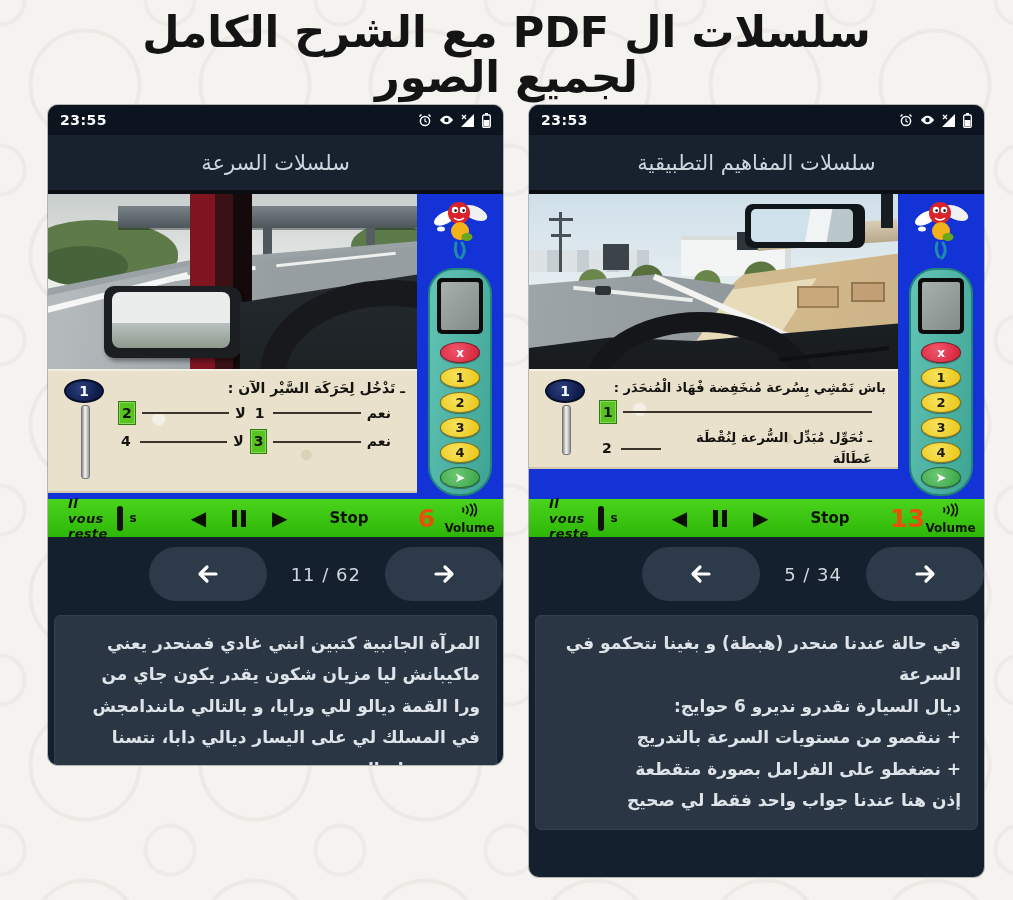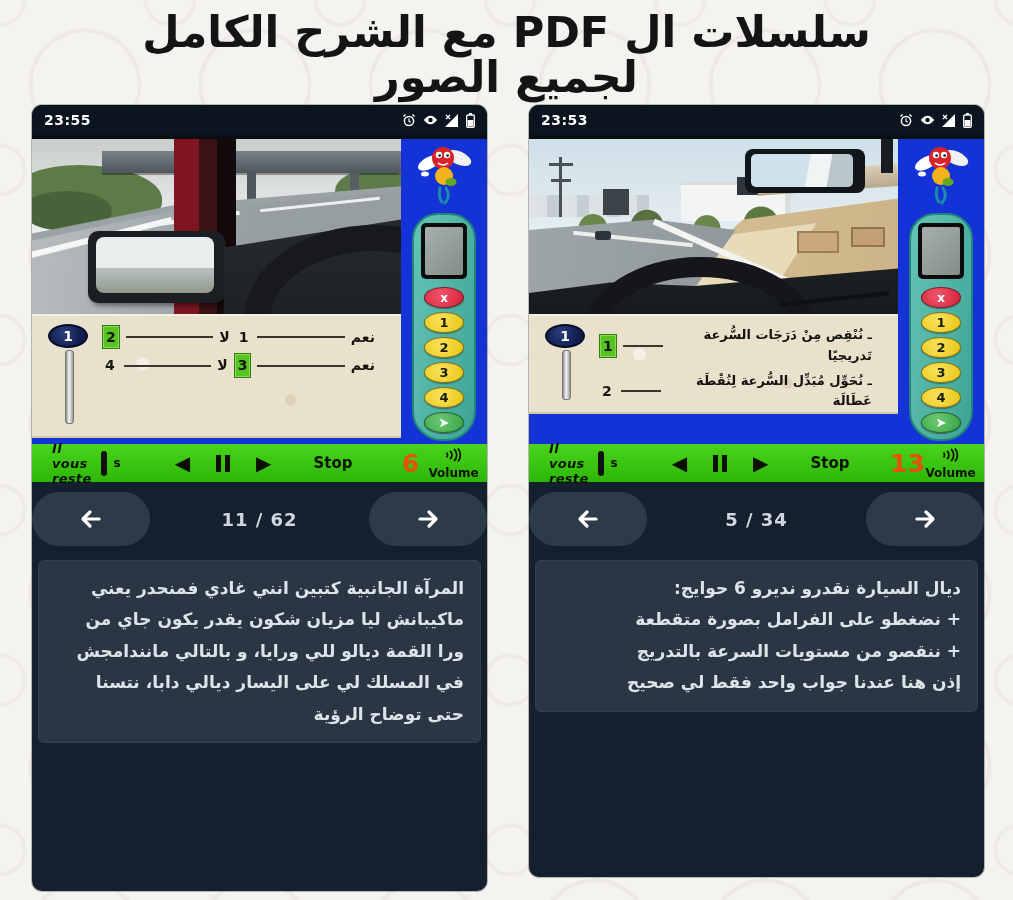--- a/index.html
+++ b/index.html
@@ -18,21 +18,21 @@
     position:absolute; top:10px; left:50%; transform:translateX(-50%);
     width:760px; text-align:center; direction:rtl;
     font-size:43px; font-weight:bold; color:#141414; line-height:1.05;
   }
   
   .phone {
     position:absolute; top:105px; width:455px;
     background:#15202e; border-radius:10px; overflow:hidden;
     box-shadow:0 0 0 1px rgba(0,0,0,.25);
   }
-  .phone.left { left:32px; height:786px; }
+  .phone.left { left:48px; height:660px; }
   .phone.right { left:529px; height:772px; }
 
   .statusbar {
     height:30px; background:#0b141f; display:flex; align-items:center;
     padding:0 12px; color:#fff;
   }
   .statusbar .time { font-size:14px; font-weight:bold; letter-spacing:.5px; }
   .statusbar .sicons { margin-left:auto; display:flex; gap:7px; align-items:center; }
   .statusbar svg { display:block; }
 
@@ -152,21 +152,21 @@
   .gb-prev { margin-left:54px; } .gb-next { margin-left:26px; }
   .gb-prev,.gb-next { font-size:20px; color:#0a0f00; cursor:pointer; line-height:1; }
   .gb-pause { margin-left:26px; display:flex; gap:4px; cursor:pointer; }
   .gb-pause i { width:5px; height:17px; background:#0a0f00; display:block; }
   .gb-stop { margin-left:42px; font-size:15px; font-weight:bold; cursor:pointer; }
   .gb-num { margin-left:40px; min-width:36px; text-align:center; font-size:25px; font-weight:bold; color:#e8500e; }
   .gb-vol { margin-left:auto; display:flex; flex-direction:column; align-items:center; cursor:pointer; }
   .gb-vol .vtext { font-size:12px; font-weight:bold; }
 
   
-  .navrow { height:74px; display:flex; align-items:center; justify-content:space-between; gap:16px; background:#15202e;font-weight:bold; }
+  .navrow { height:74px; display:flex; align-items:center; justify-content:flex-end; gap:24px; background:#15202e; }
   .pill {
     width:118px; height:54px; border:none; border-radius:27px; background:#2d3a4a;
     display:flex; align-items:center; justify-content:center; cursor:pointer;
   }
   .counter { color:#cfd6dd; font-size:18px; direction:ltr; letter-spacing:1px; }
 
   
   .card {
     margin:4px 6px 0; background:#2a3643; border:1px solid #33404f; border-radius:6px;
     padding:12px 16px; direction:rtl; text-align:right;
@@ -203,20 +203,21 @@
         </span>
       <span>
           <svg width="9" height="15" viewBox="0 0 9 15">
             <rect x="3" y="0" width="3" height="2" fill="#fff"></rect>
             <rect x="0.7" y="2" width="7.6" height="12.3" rx="1.2" fill="none" stroke="#fff" stroke-width="1.3"></rect>
             <rect x="1.6" y="7" width="5.8" height="6.4" fill="#fff"></rect>
           </svg>
         </span>
     </span>
   </div>
+  <div class="apptitle">سلسلات السرعة</div>
 
   <div class="media">
     <div class="media-left">
       <div class="photo">
         <div class="pL-sky"></div>
           <div class="pL-grassL"></div>
           <div class="pL-grassL2"></div>
           <div class="pL-grassR"></div>
         <div class="pL-bridge"></div>
           <div class="pL-pier1"></div>
@@ -231,20 +232,21 @@
           <div class="pL-mglass"></div>
         <div class="pL-dash"></div>
         <div class="pL-wheel"></div>
       </div>
       <div class="qpanel">
         <div class="slider">
           <div class="knob">1</div>
           <div class="track"></div>
         </div>
         <div class="qbody">
+          <div class="qline">ـ تَدْخُل لِحَرَكَة السَّيْر الآن :</div>
           <div class="ansrow">
             <span>نعم</span>
             <span class="aline"></span>
             <span class="anum">1</span>
             <span>لا</span>
             <span class="aline"></span>
             <span class="anum sel">2</span>
           </div>
           <div class="ansrow">
             <span>نعم</span>
@@ -354,20 +356,21 @@
         </span>
       <span>
           <svg width="9" height="15" viewBox="0 0 9 15">
             <rect x="3" y="0" width="3" height="2" fill="#fff"></rect>
             <rect x="0.7" y="2" width="7.6" height="12.3" rx="1.2" fill="none" stroke="#fff" stroke-width="1.3"></rect>
             <rect x="1.6" y="7" width="5.8" height="6.4" fill="#fff"></rect>
           </svg>
         </span>
     </span>
   </div>
+  <div class="apptitle">سلسلات المفاهيم التطبيقية</div>
 
   <div class="media">
     <div class="media-left">
       <div class="photo">
         <div class="pR-sky"></div>
           <div class="pR-city"></div>
           <div class="pR-block"></div>
         <div class="pR-bldg"></div>
           <div class="pR-bldg2"></div>
           <div class="pR-trees"></div>
@@ -389,22 +392,22 @@
         <div class="pR-dash"></div>
         <div class="pR-wheel"></div>
         <div class="pR-wiper"></div>
       </div>
       <div class="qpanel">
         <div class="slider">
           <div class="knob">1</div>
           <div class="track"></div>
         </div>
         <div class="qbody">
+          <div class="qline">باش نَمْشِي بِسُرعة مُنخَفِضة فْهَاذ الْمُنحَدَر :</div>
           <div class="ansrow optrow">
-            <span>ـ نُنْقِص مِنْ دَرَجَات السُّرعة تَدريجيًا</span>
             <span class="aline"></span>
             <span class="anum sel">1</span>
           </div>
           <div class="ansrow optrow">
             <span>ـ نُحَوِّل مُبَدِّل السُّرعة لِنُقْطَة عَطَالَة</span>
             <span class="aline"></span>
             <span class="anum">2</span>
           </div>
 
         </div>
@@ -471,18 +474,19 @@
     </button>
     <span class="counter">5 / 34</span>
     <button class="pill">
       <svg width="28" height="24" viewBox="0 0 24 24">
           <path d="M4 12h15M13 5l7 7-7 7" stroke="#fff" stroke-width="3.2" fill="none" stroke-linecap="round" stroke-linejoin="round"></path>
         </svg>
     </button>
   </div>
 
   <div class="card">
+    <div>في حالة عندنا منحدر (هبطة) و بغينا نتحكمو في السرعة</div>
     <div>ديال السيارة نقدرو نديرو 6 حوايج:</div>
+    <div>+ ننقصو من مستويات السرعة بالتدريج</div>
     <div>+ نضغطو على الفرامل بصورة متقطعة</div>
-    <div>+ ننقصو من مستويات السرعة بالتدريج</div>
     <div>إذن هنا عندنا جواب واحد فقط لي صحيح</div>
   </div>
 </div>
 
 </body></html>

